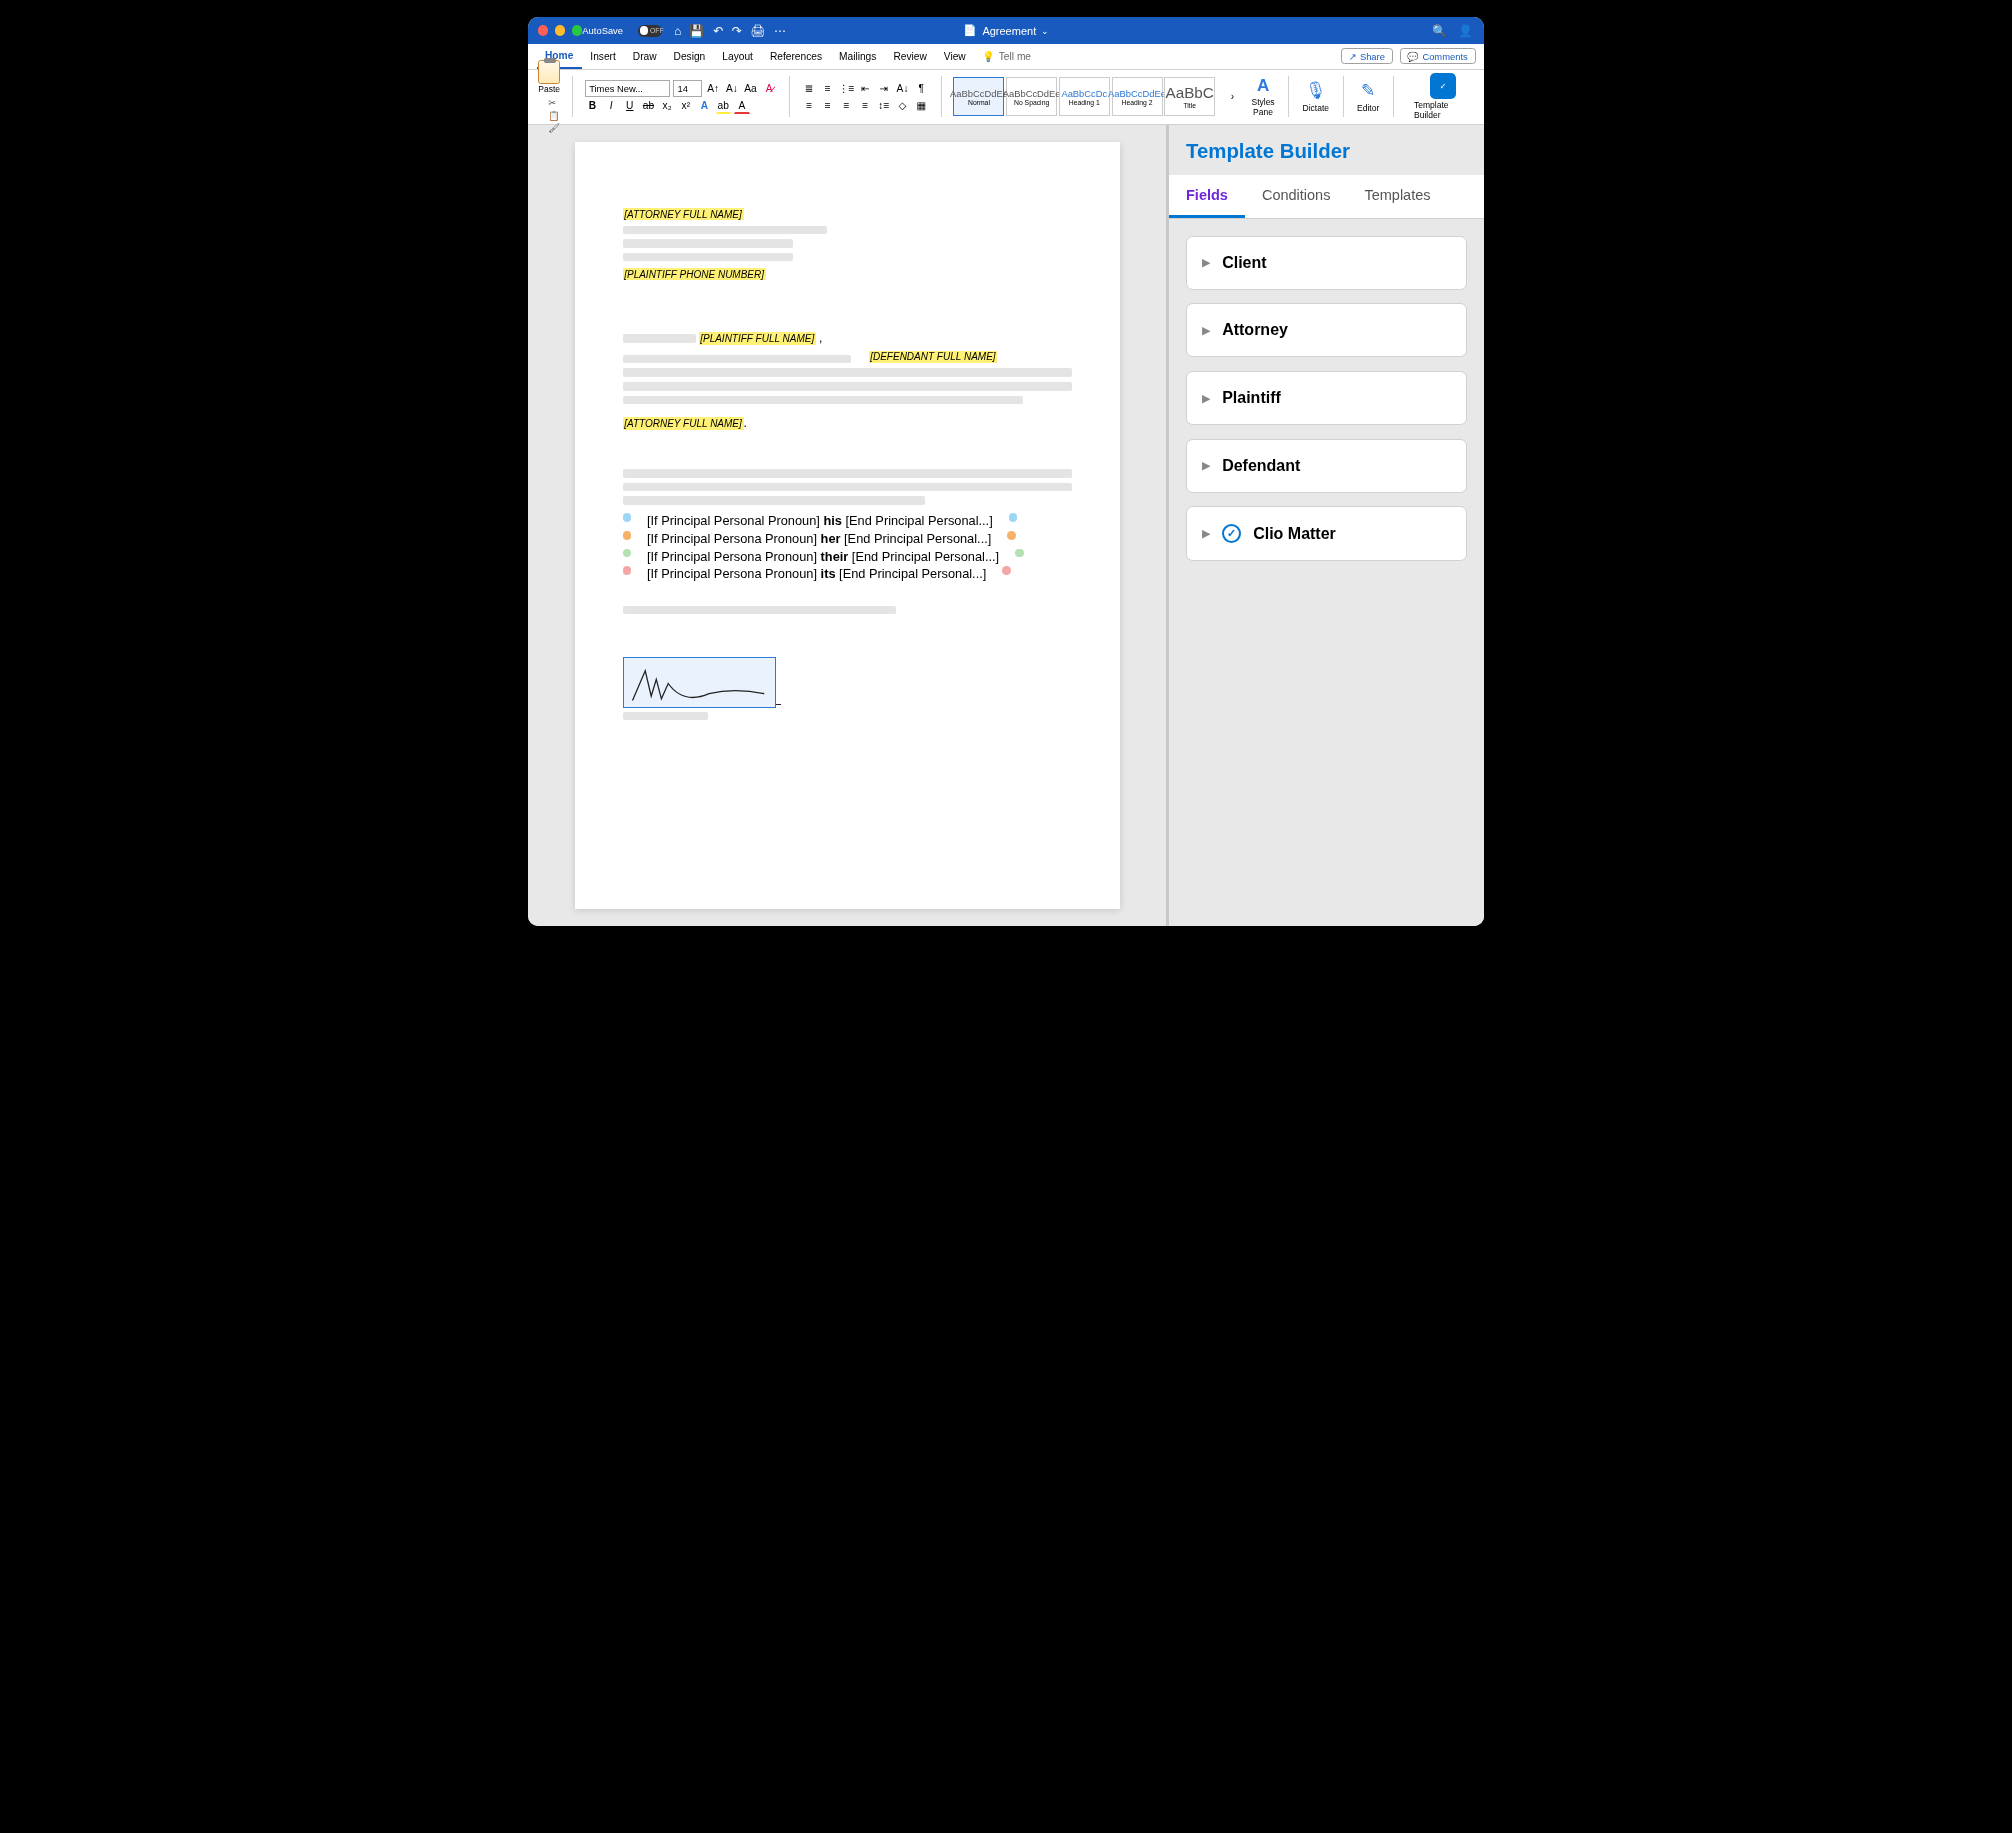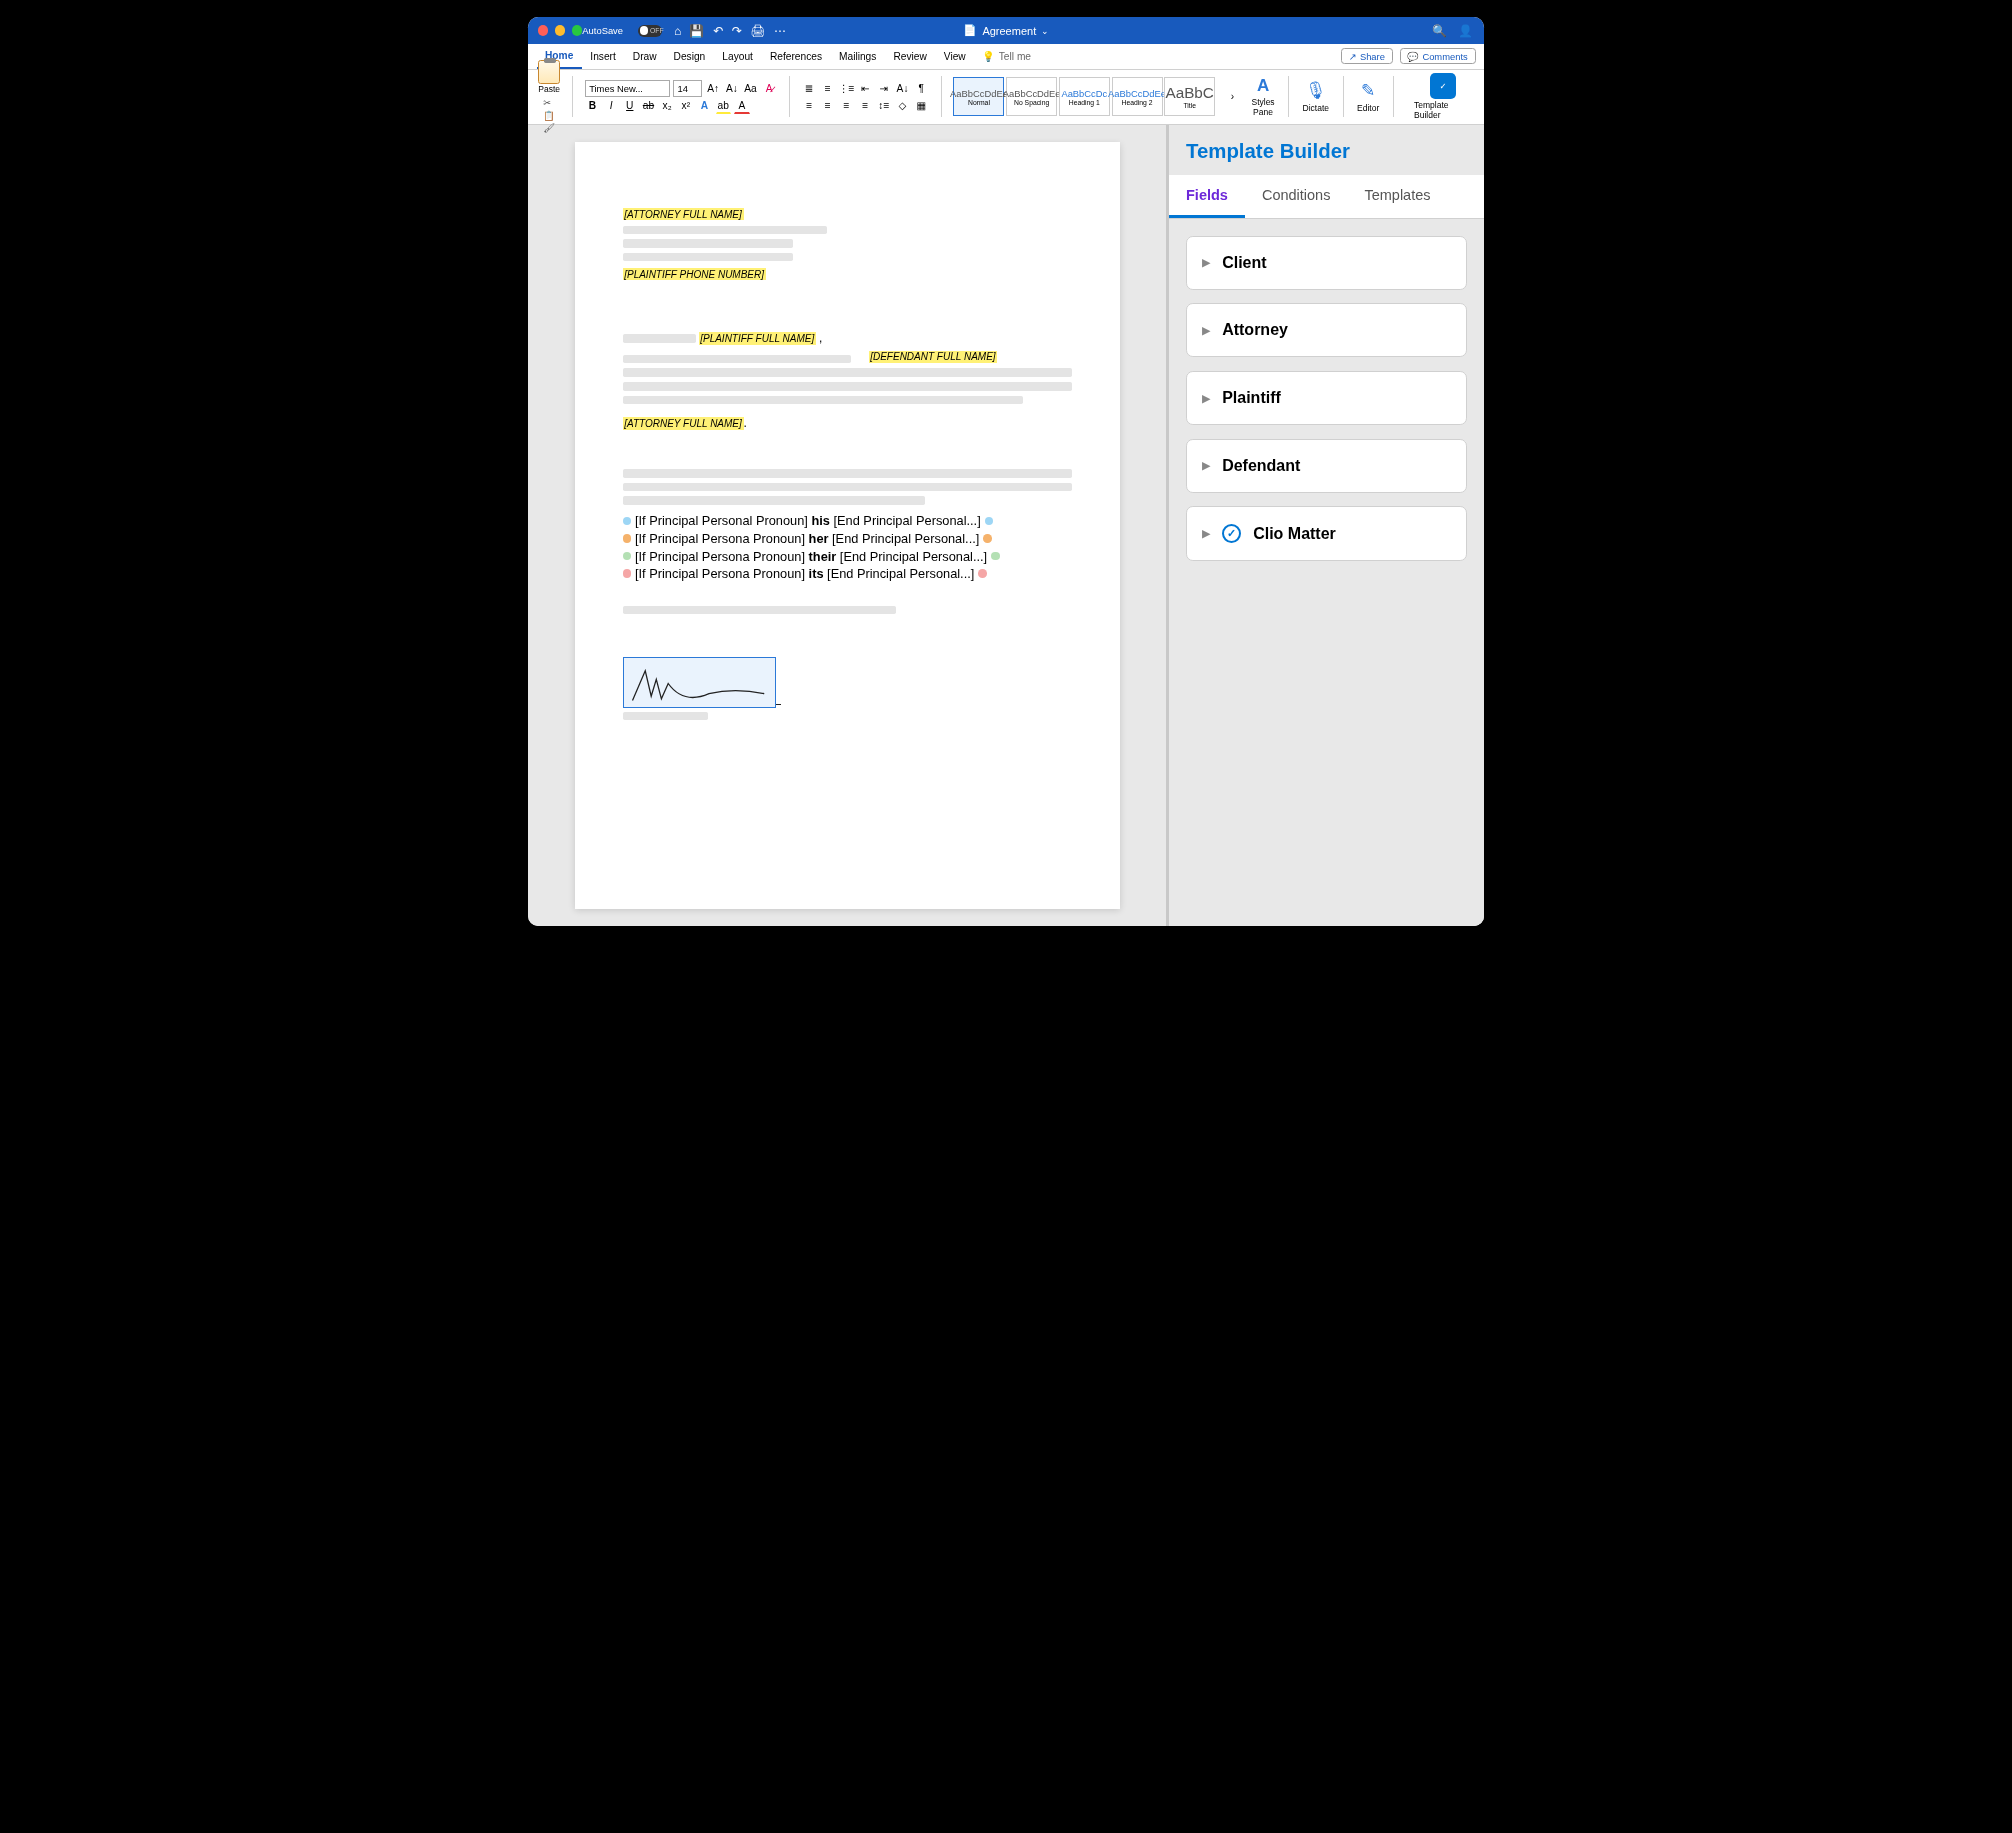--- a/index.html
+++ b/index.html
@@ -19,21 +19,21 @@
 .title-right { margin-left: auto; display: flex; gap: 12px; font-size: 12px; }
 .tabs { background: #fff; border-bottom: 0.9px solid #d0d0d0; display: flex; align-items: center; padding: 0 8.5px; height: 25.6px; font-size: 10.2px; }
 .tab { padding: 0 8.5px; height: 100%; display: flex; align-items: center; cursor: pointer; }
 .tab.active { font-weight: 700; border-bottom: 2.6px solid #185ABD; color: #185ABD; }
 .tellme { display: flex; align-items: center; gap: 3.4px; margin-left: 8.5px; color: #666; }
 .tab-right { margin-left: auto; display: flex; gap: 6.8px; }
 .pill { border: 0.9px solid #a0a0a0; border-radius: 3.4px; padding: 1.7px 6.8px; font-size: 9.4px; display: flex; align-items: center; gap: 3.4px; cursor: pointer; color: #185ABD; }
 .ribbon { background: #fff; border-bottom: 0.9px solid #d0d0d0; display: flex; padding: 3.4px 6.8px; gap: 6.8px; height: 55px; align-items: stretch; }
 .rgroup { display: flex; flex-direction: column; justify-content: center; gap: 1.7px; padding: 0 3.4px; }
 .rsep { width: 0.9px; background: #d0d0d0; margin: 3.4px 1.7px; }
-.paste { display: flex; align-items: center; gap: 3.4px; }
+.paste { display: flex; align-items: flex-end; gap: 3.4px; }
 .paste-big { display: flex; flex-direction: column; align-items: center; font-size: 8.5px; }
 .paste-icon { width: 22px; height: 24px; border: 0.9px solid #c8872f; border-radius: 2.6px; background: linear-gradient(#fff8e8,#ffe9b8); position: relative; }
 .paste-icon::before { content: ''; position: absolute; top: -2.6px; left: 5.1px; width: 12px; height: 5.1px; background: #888; border-radius: 1.7px; }
 .paste-side { display: flex; flex-direction: column; gap: 1.7px; font-size: 9.4px; color: #555; }
 .font-row { display: flex; gap: 3.4px; align-items: center; }
 .font-sel { border: 0.9px solid #aaa; font-size: 9.4px; padding: 0.9px 3.4px; height: 17px; background: #fff; }
 .font-name { width: 85px; } .font-size { width: 29px; }
 .mini { width: 15.3px; height: 15.3px; display: inline-flex; align-items: center; justify-content: center; font-size: 10.2px; cursor: pointer; border: 0.9px solid transparent; }
 .styles-row { display: flex; gap: 1.7px; }
 .style-box { border: 0.9px solid #ccc; width: 51px; height: 39px; display: flex; flex-direction: column; align-items: center; justify-content: center; font-size: 6.8px; cursor: pointer; background: #fff; }
@@ -41,21 +41,21 @@
 .style-sample { font-size: 9.4px; color: #555; }
 .style-sample.blue { color: #2b79d8; }
 .style-sample.big { font-size: 15.3px; }
 .ribbon-btn { display: flex; flex-direction: column; align-items: center; justify-content: center; font-size: 8.5px; gap: 1.7px; padding: 0 5.1px; cursor: pointer; }
 .tb-btn { width: 25.6px; height: 25.6px; background: #0176d3; border-radius: 5.1px; display: flex; align-items: center; justify-content: center; color: #fff; }
 .content { display: flex; background: #e8e8e8; height: 801px; }
 .docpane { flex: 1; display: flex; justify-content: center; padding: 17px 17px; overflow: auto; border-right: 3.4px solid #c8c8c8; }
 .page { width: 545px; min-height: 750px; background: #fff; box-shadow: 0 1.7px 6.8px rgba(0,0,0,0.15); padding: 65px 48px 34px 48px; font-size: 12px; }
 .hl { background: #fff176; padding: 0.9px 1.7px; font-size: 10px; font-style: italic; }
 .gbar { background: #e4e4e4; height: 8.5px; border-radius: 1.7px; margin: 5.1px 0; }
-.pronoun-row { display: flex; align-items: center; gap: 4px; margin: 2.6px 0; font-size: 12.8px; }
+.pronoun-row { display: flex; align-items: flex-start; gap: 16px; margin: 2.6px 0; font-size: 12.8px; }
 .bdot { width: 8.5px; height: 8.5px; border-radius: 50%; flex-shrink: 0; }
 .sigbox { width: 153px; height: 51px; border: 0.9px solid #2b79d8; background: #eaf3fd; margin-top: 43px; position: relative; }
 .sigline { border-bottom: 1.3px solid #222; width: 158px; margin-top: -4.3px; }
 .sidepanel { width: 315px; background: #e8e8e8; display: flex; flex-direction: column; }
 .sp-head { padding: 15.3px 17px 12px; font-size: 20.4px; font-weight: 600; color: #0176d3; background: #e8e8e8; }
 .sp-tabs { background: #fff; display: flex; border-bottom: 0.9px solid #d0d0d0; }
 .sp-tab { padding: 12px 17px; font-size: 14.5px; cursor: pointer; color: #555; }
 .sp-tab.active { font-weight: 700; border-bottom: 3.4px solid #0176d3; color: #6d28d9; }
 .sp-body { flex: 1; padding: 17px; overflow: auto; }
 .acc { background: #fff; border: 0.9px solid #d0d0d0; border-radius: 6.8px; padding: 17px 15.3px; margin-bottom: 13.6px; display: flex; align-items: center; gap: 12px; cursor: pointer; font-size: 16px; font-weight: 700; }

